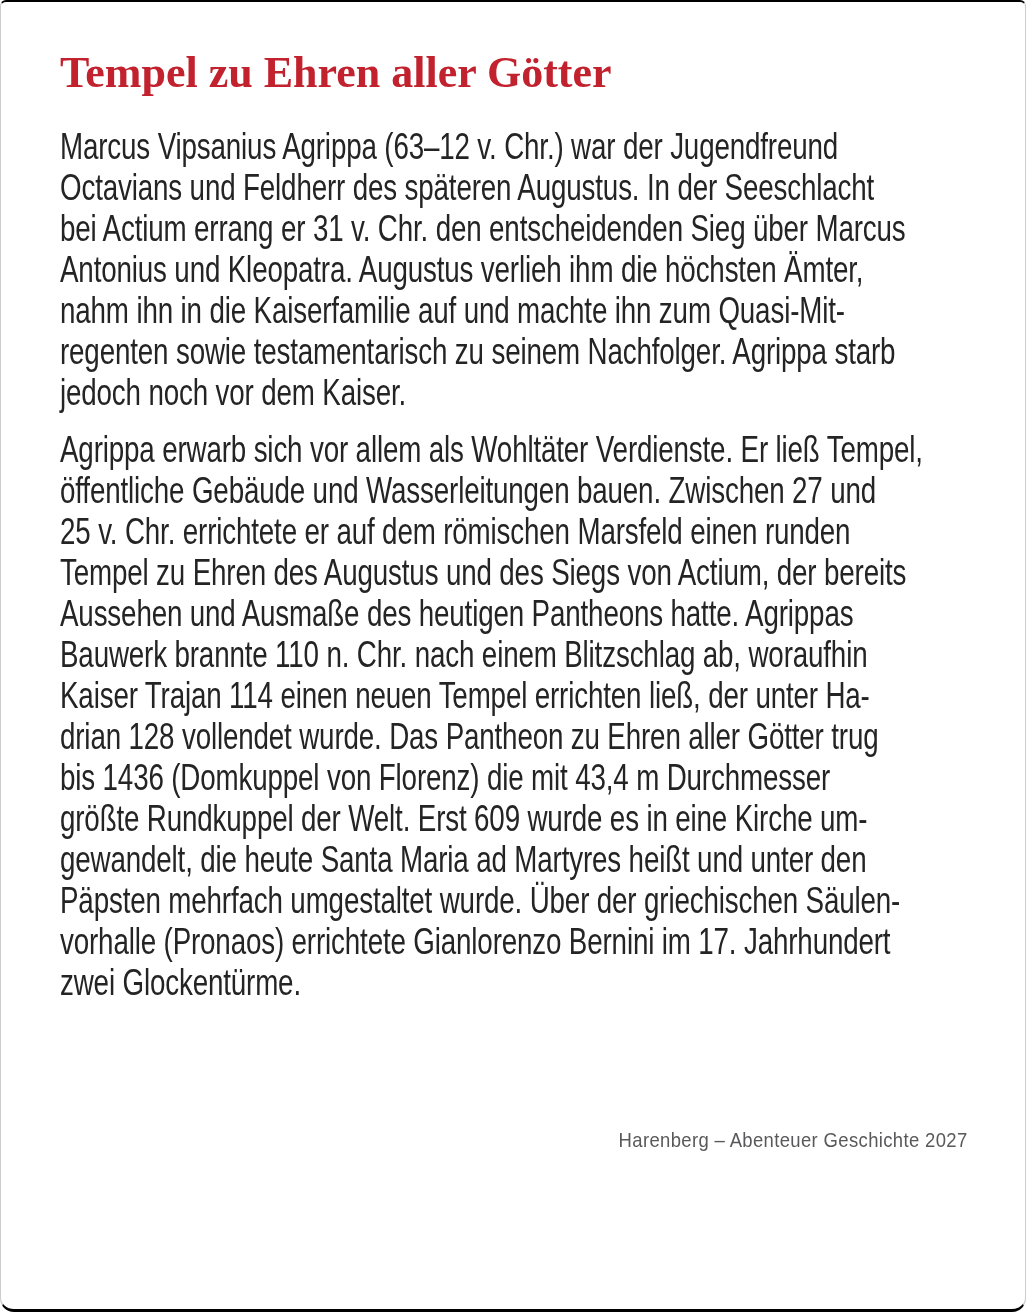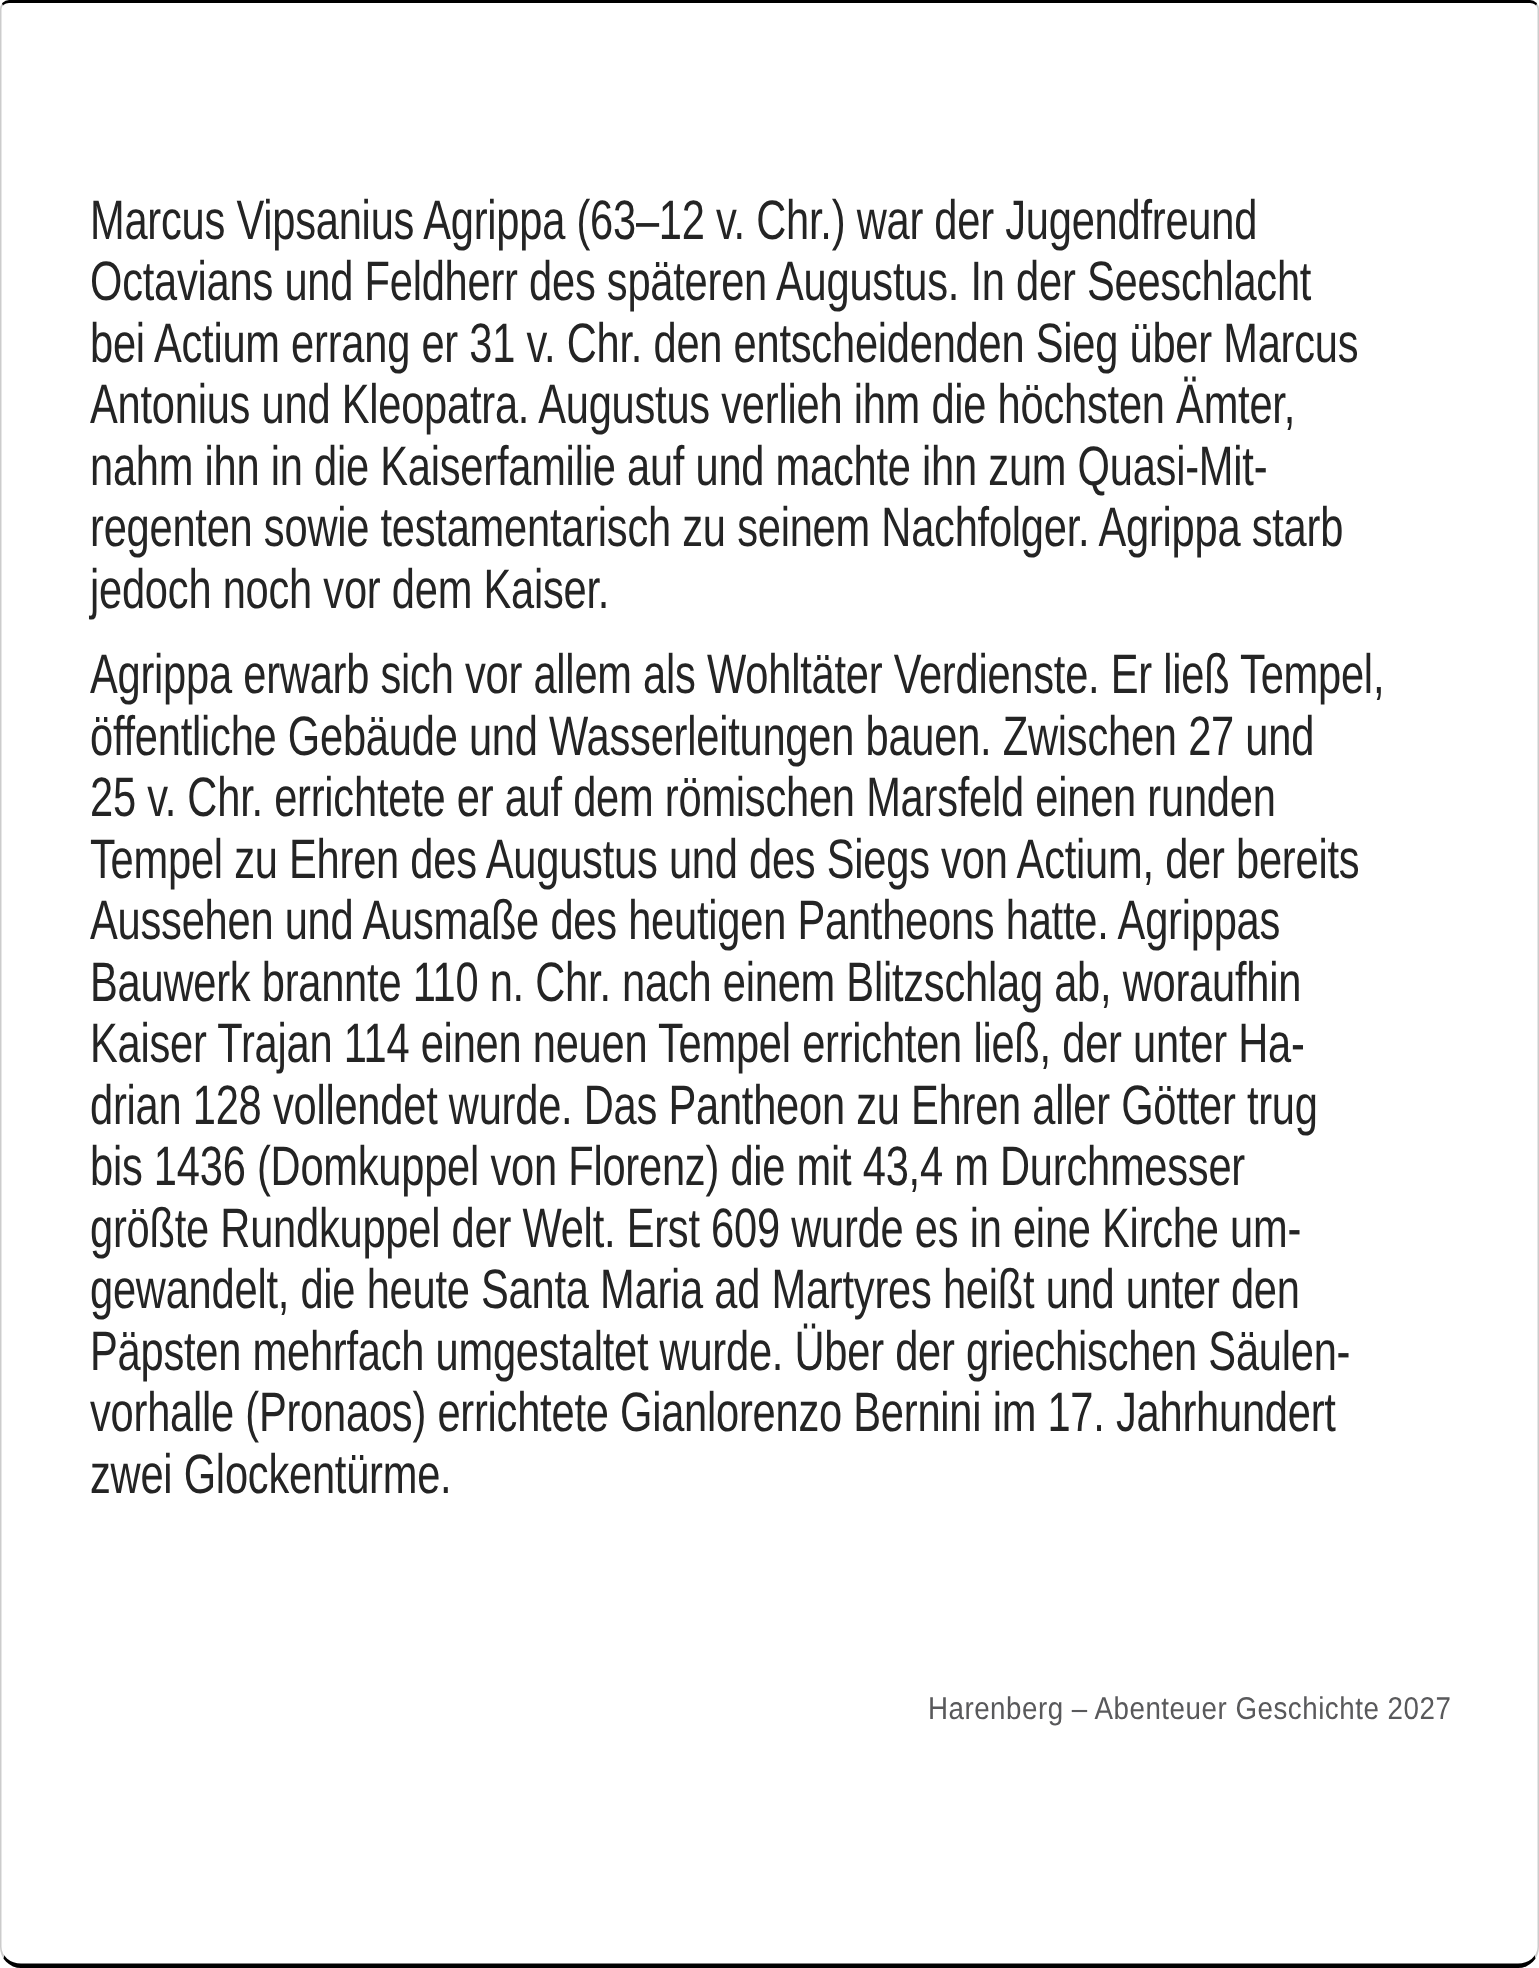--- a/index.html
+++ b/index.html
@@ -59,20 +59,21 @@
     color: #59595b;
     white-space: nowrap;
     transform: scaleX(0.88);
     transform-origin: right top;
   }
 </style>
 </head>
 <body>
 
 <div class="page">
+  <h1 class="title">Tempel zu Ehren aller Götter</h1>
 
   <div class="body">
     <div class="para">
         <div class="line">Marcus Vipsanius Agrippa (63–12 v. Chr.) war der Jugendfreund</div>
         <div class="line">Octavians und Feldherr des späteren Augustus. In der Seeschlacht</div>
         <div class="line">bei Actium errang er 31 v. Chr. den entscheidenden Sieg über Marcus</div>
         <div class="line">Antonius und Kleopatra. Augustus verlieh ihm die höchsten Ämter,</div>
         <div class="line">nahm ihn in die Kaiserfamilie auf und machte ihn zum Quasi-Mit-</div>
         <div class="line">regenten sowie testamentarisch zu seinem Nachfolger. Agrippa starb</div>
         <div class="line">jedoch noch vor dem Kaiser.</div>

